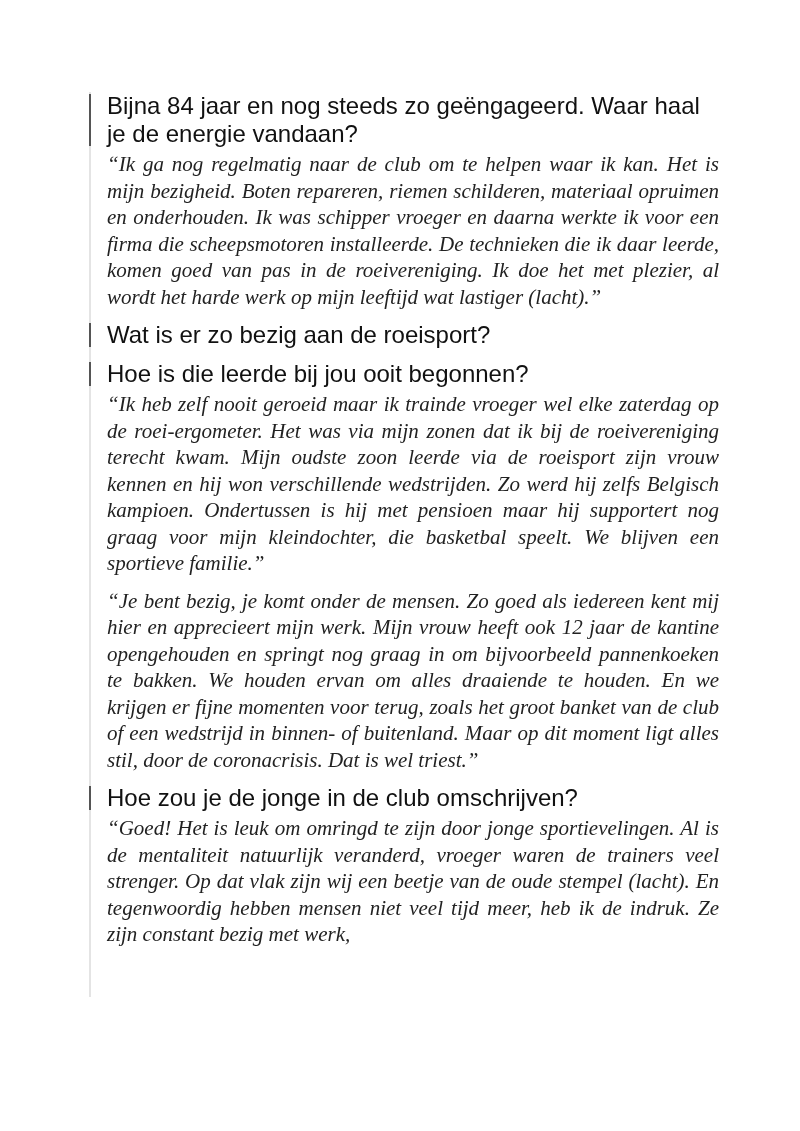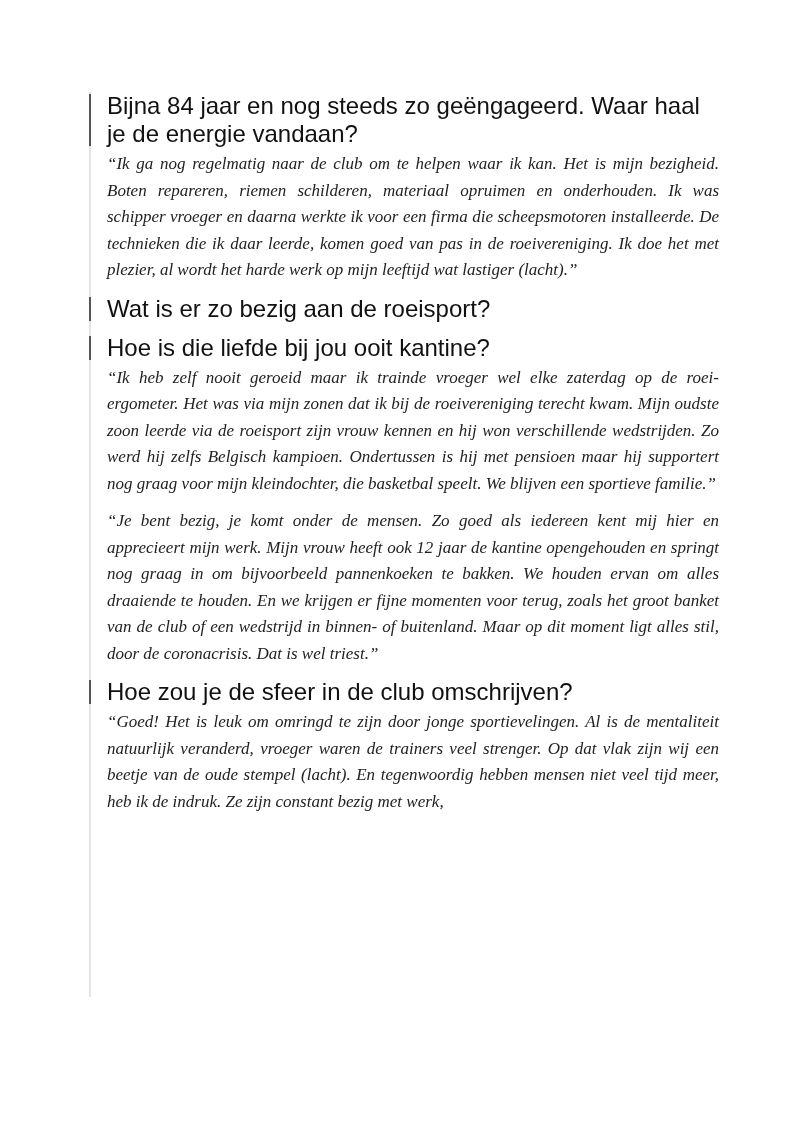--- a/index.html
+++ b/index.html
@@ -16,21 +16,21 @@
     font-family: "Liberation Sans", sans-serif;
     font-size: 24px; line-height: 28px; color: #111;
     margin: 0 0 3px 0; font-weight: normal;
   }
   .heading .bar {
     position: absolute; left: -18px; top: 2px; bottom: 2px; width: 2px;
     background: #555;
   }
   .answer {
     font-family: "Liberation Serif", serif;
-    font-style: italic; font-size: 17px; line-height: 26.5px;
+    font-style: italic; font-size: 21px; line-height: 26.5px;
     color: #222; margin: 0; text-align: justify;
   }
 </style>
 </head>
 <body>
 
 <div class="page">
   <div class="rule"></div>
   <div class="content">
 
@@ -45,31 +45,31 @@
     <div class="section">
       <h2 class="heading">
         <span class="bar"></span>
         <span>Wat is er zo bezig aan de roeisport?</span>
       </h2>
     </div>
 
     <div class="section">
       <h2 class="heading">
         <span class="bar"></span>
-        <span>Hoe is die liefde bij jou ooit kantine?</span>
+        <span>Hoe is die leerde bij jou ooit begonnen?</span>
       </h2>
       <p class="answer">“Ik heb zelf nooit geroeid maar ik trainde vroeger wel elke zaterdag op de roei-ergometer. Het was via mijn zonen dat ik bij de roeivereniging terecht kwam. Mijn oudste zoon leerde via de roeisport zijn vrouw kennen en hij won verschillende wedstrijden. Zo werd hij zelfs Belgisch kampioen. Ondertussen is hij met pensioen maar hij supportert nog graag voor mijn kleindochter, die basketbal speelt. We blijven een sportieve familie.”</p>
     </div>
 
     <div class="section">
       <p class="answer">“Je bent bezig, je komt onder de mensen. Zo goed als iedereen kent mij hier en apprecieert mijn werk. Mijn vrouw heeft ook 12 jaar de kantine opengehouden en springt nog graag in om bijvoorbeeld pannenkoeken te bakken. We houden ervan om alles draaiende te houden. En we krijgen er fijne momenten voor terug, zoals het groot banket van de club of een wedstrijd in binnen- of buitenland. Maar op dit moment ligt alles stil, door de coronacrisis. Dat is wel triest.”</p>
     </div>
 
     <div class="section">
       <h2 class="heading">
         <span class="bar"></span>
-        <span>Hoe zou je de sfeer in de club omschrijven?</span>
+        <span>Hoe zou je de jonge in de club omschrijven?</span>
       </h2>
       <p class="answer">“Goed! Het is leuk om omringd te zijn door jonge sportievelingen. Al is de mentaliteit natuurlijk veranderd, vroeger waren de trainers veel strenger. Op dat vlak zijn wij een beetje van de oude stempel (lacht). En tegenwoordig hebben mensen niet veel tijd meer, heb ik de indruk. Ze zijn constant bezig met werk,</p>
     </div>
 
   </div>
 </div>
 
 </body></html>

